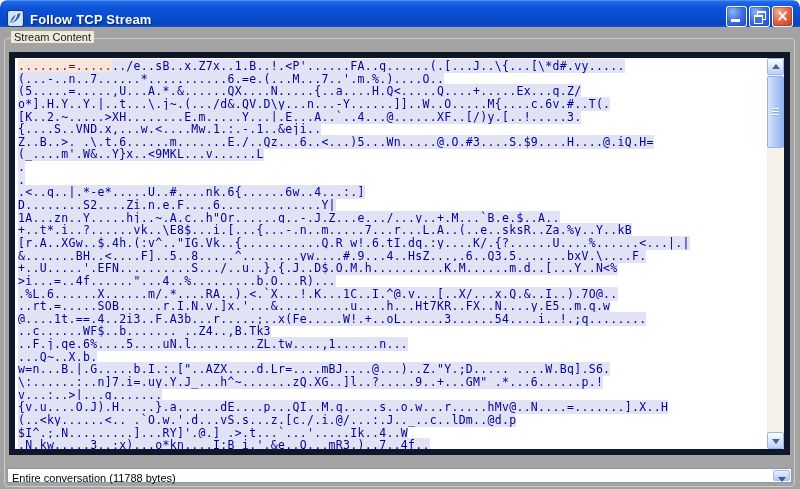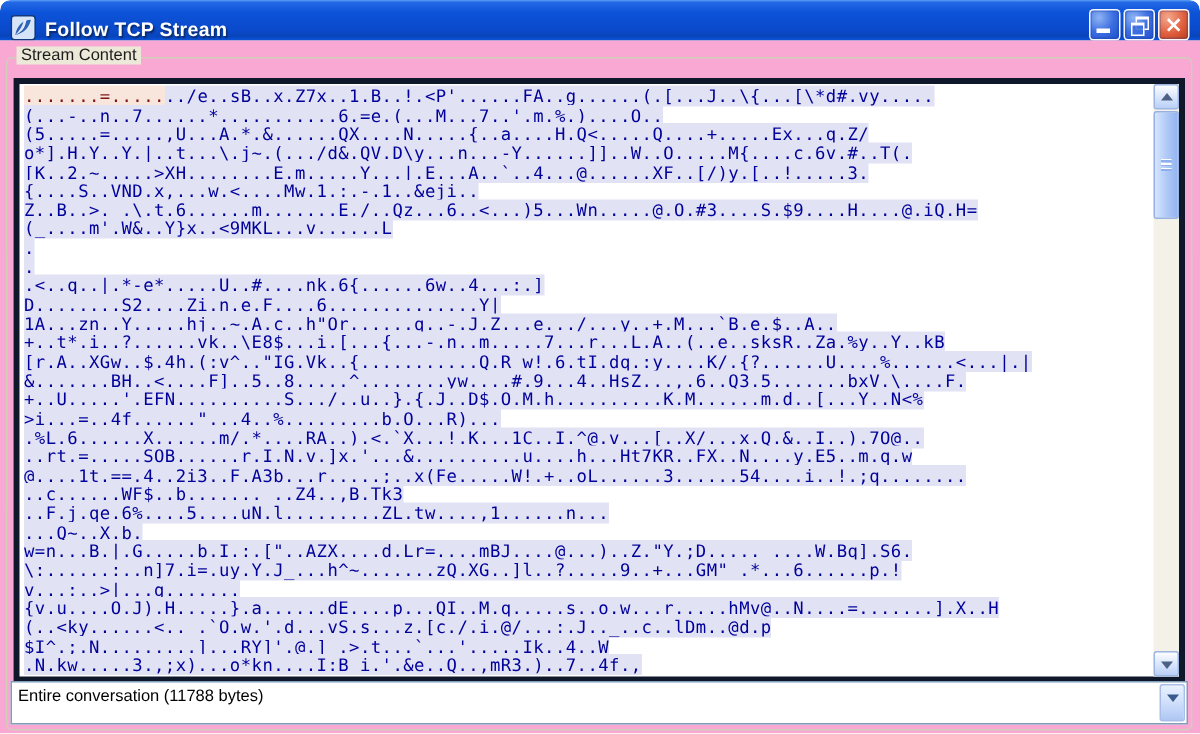--- a/index.html
+++ b/index.html
@@ -26,28 +26,28 @@
   .btn-close{background:radial-gradient(circle at 30% 25%,#F4A98E 0%,#E0603E 55%,#BC3A1E 100%);}
   .glyph-min{position:absolute;left:4px;bottom:4px;width:9px;height:3px;background:#fff;}
   .glyph-restore{position:absolute;inset:0;}
   .glyph-restore::before{content:"";position:absolute;left:7px;top:4px;width:7px;height:6px;
     border:1px solid #fff;border-top-width:2px;}
   .glyph-restore::after{content:"";position:absolute;left:4px;top:8px;width:7px;height:6px;
     border:1px solid #fff;border-top-width:2px;background:rgba(61,110,224,.9);}
   .glyph-close{position:absolute;inset:0;color:#fff;font-size:15px;font-weight:bold;
     text-align:center;line-height:18px;font-family:"DejaVu Sans",sans-serif;}
   
-  .body{position:absolute;top:27px;left:0;right:0;bottom:0;background:#f9a8d4;}
+  .body{position:absolute;top:27px;left:0;right:0;bottom:0;background:#a3a3a3;}
   .groupbox{position:absolute;left:4px;right:5px;top:11px;bottom:2px;
     border:1px solid #D0CDB8;border-radius:4px;}
   .group-label{position:absolute;top:-8px;left:6px;background:#ECE9D8;
     padding:0 3px;font-size:11px;color:#1C1C1C;}
   
   .stream-area{position:absolute;left:4px;top:13px;right:4px;bottom:31px;
-    border:4px solid #0f172a;background:#fff;}
+    border:6px solid #0f172a;background:#fff;}
   .stream-text{position:absolute;left:0;top:0;right:17px;bottom:0;overflow:hidden;
     padding:2px 0 0 3px;
     font-family:"DejaVu Sans Mono",monospace;font-size:11.5px;line-height:12.65px;
     letter-spacing:.3px;white-space:pre;}
   .stream-line{height:12.65px;}
   .seg-client{color:var(--client-fg,#7E1414);background:var(--client-bg,#F8E6DC);}
   .seg-server{color:var(--server-fg,#00009A);background:var(--server-bg,#E2E2F5);}
   
   .vscrollbar{position:absolute;right:0;top:0;bottom:0;width:17px;background:#F3F1E8;}
   .scroll-btn{position:absolute;left:0;width:17px;height:17px;box-sizing:border-box;
@@ -60,21 +60,21 @@
     border-bottom:5px solid #4D6185;}
   .tri-down{position:absolute;left:4px;top:6px;width:0;height:0;
     border-left:4px solid transparent;border-right:4px solid transparent;
     border-top:5px solid #4D6185;}
   .scroll-thumb{position:absolute;left:0;top:18px;width:17px;height:72px;box-sizing:border-box;
     background:linear-gradient(90deg,#D7E5FC 0%,#B4CDF8 45%,#93B4F0 100%);
     border:1px solid #98B1E4;border-radius:2px;}
   .thumb-grip{position:absolute;left:4px;top:50%;margin-top:-4px;width:7px;height:8px;
     background:repeating-linear-gradient(180deg,#FFFFFF 0 1px,#8FAEEE 1px 2px,rgba(0,0,0,0) 2px 3px);}
   
-  .combo{position:absolute;left:2px;right:2px;bottom:3px;height:29px;box-sizing:border-box;
+  .combo{position:absolute;left:2px;right:2px;bottom:3px;height:15px;box-sizing:border-box;
     background:#fff;border:1px solid #7F9DB9;}
   .combo-text{position:absolute;left:4px;top:0;line-height:19px;font-size:11px;color:#000;
     white-space:nowrap;}
   .combo-btn{position:absolute;right:1px;top:1px;bottom:1px;width:17px;box-sizing:border-box;
     background:linear-gradient(180deg,#E9F1FE 0%,#CFDFFB 50%,#AEC7F2 100%);
     border:1px solid #A8BEE8;border-radius:2px;}
   .combo-tri{position:absolute;left:4px;top:6px;width:0;height:0;
     border-left:4px solid transparent;border-right:4px solid transparent;
     border-top:5px solid #3A5A8C;}
 </style>

